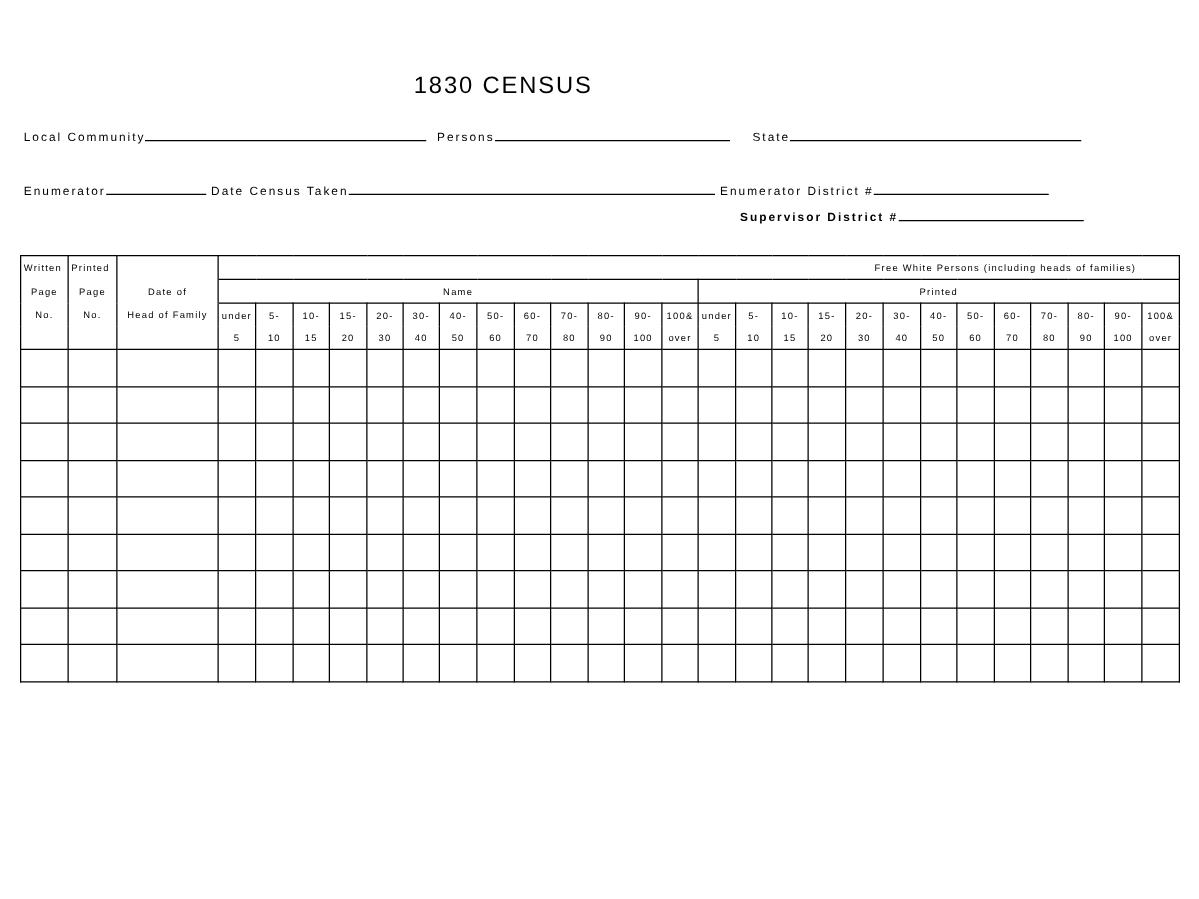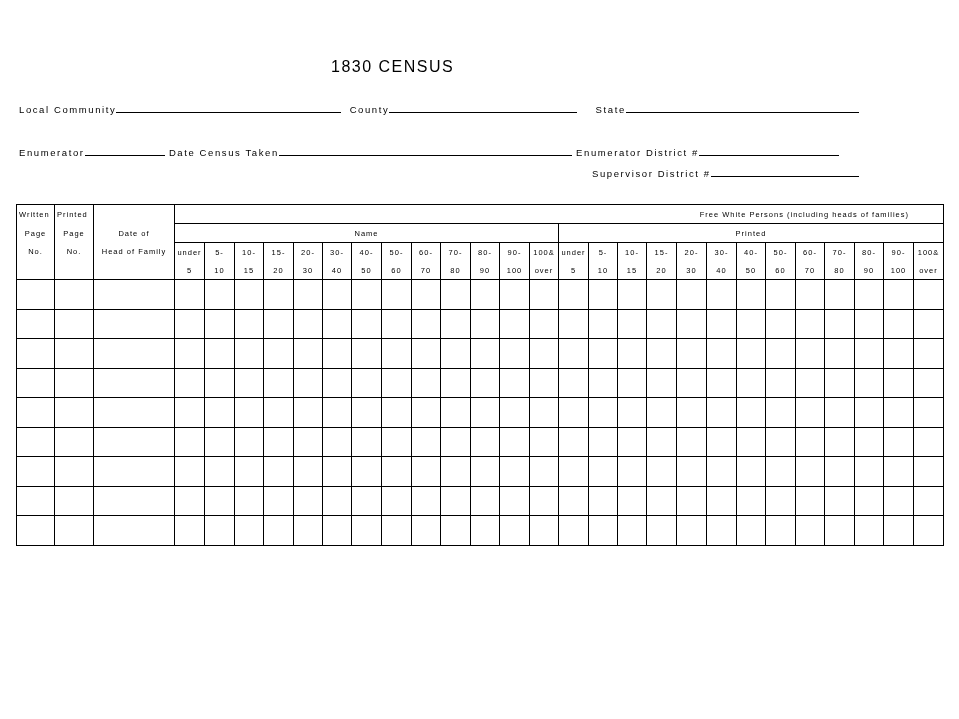--- a/index.html
+++ b/index.html
@@ -1,47 +1,47 @@
 <!DOCTYPE html>
 <html><head>
 <meta charset="utf-8">
 <style>
   html, body { margin: 0; padding: 0; background: #ffffff; }
   body { width: 959px; height: 719px; position: relative; overflow: hidden;
          font-family: "Liberation Sans", "DejaVu Sans", sans-serif; color: #000; }
-  .title { position: absolute; left: 331px; top: 58px; font-size: 16px; letter-spacing: 1.5px; font-weight: normal; }
+  .title { position: absolute; left: 331px; top: 58px; font-size: 19px; letter-spacing: 1.5px; font-weight: normal; }
   .line { position: absolute; font-size: 9.5px; letter-spacing: 1.6px; white-space: nowrap; }
   .blank { display: inline-block; border-bottom: 1px solid #000; height: 9px; vertical-align: baseline; }
   table.census { position: absolute; left: 16px; top: 204px; border-collapse: collapse; table-layout: fixed; }
   table.census td { border: 1px solid #000; padding: 0; font-size: 7.5px; letter-spacing: 1px; text-align: center; vertical-align: middle; white-space: nowrap; overflow: hidden; height: 18px; }
   table.census td.thickL { border-left: 1px solid #b91c1c; }
   table.census td.nobot { border-bottom: none; margin-top: 28px; }
   table.census td.notop { border-top: none; }
   table.census td.right { text-align: right; padding-right: 34px; }
   table.census td.left { text-align: left; padding-left: 2px; }
   table.census tr.data td { height: 28.5px; }
 </style>
 </head>
 <body>
 
 <div class="title">1830 CENSUS</div>
 
 <div class="line" style="left:19px; top:103px;">
   <span>Local Community</span><span class="blank" style="width:225px;"></span>
-  <span style="margin-left:4px;">County</span><span class="blank" style="width:188px;"></span>
+  <span style="margin-left:4px;">Persons</span><span class="blank" style="width:188px;"></span>
   <span style="margin-left:14px;">State</span><span class="blank" style="width:233px;"></span>
 </div>
 
 <div class="line" style="left:19px; top:146px;">
   <span>Enumerator</span><span class="blank" style="width:80px;"></span>
   <span>Date Census Taken</span><span class="blank" style="width:293px;"></span>
   <span>Enumerator District #</span><span class="blank" style="width:140px;"></span>
 </div>
 
-<div class="line" style="left:592px; top:167px;">
+<div class="line" style="left:592px; top:167px;font-weight:bold;">
   <span>Supervisor District #</span><span class="blank" style="width:148px;"></span>
 </div>
 
 <table class="census">
   <colgroup>
     <col style="width:38px">
       <col style="width:39px">
       <col style="width:81px">
     <col style="width:30px">
       <col style="width:30px">

